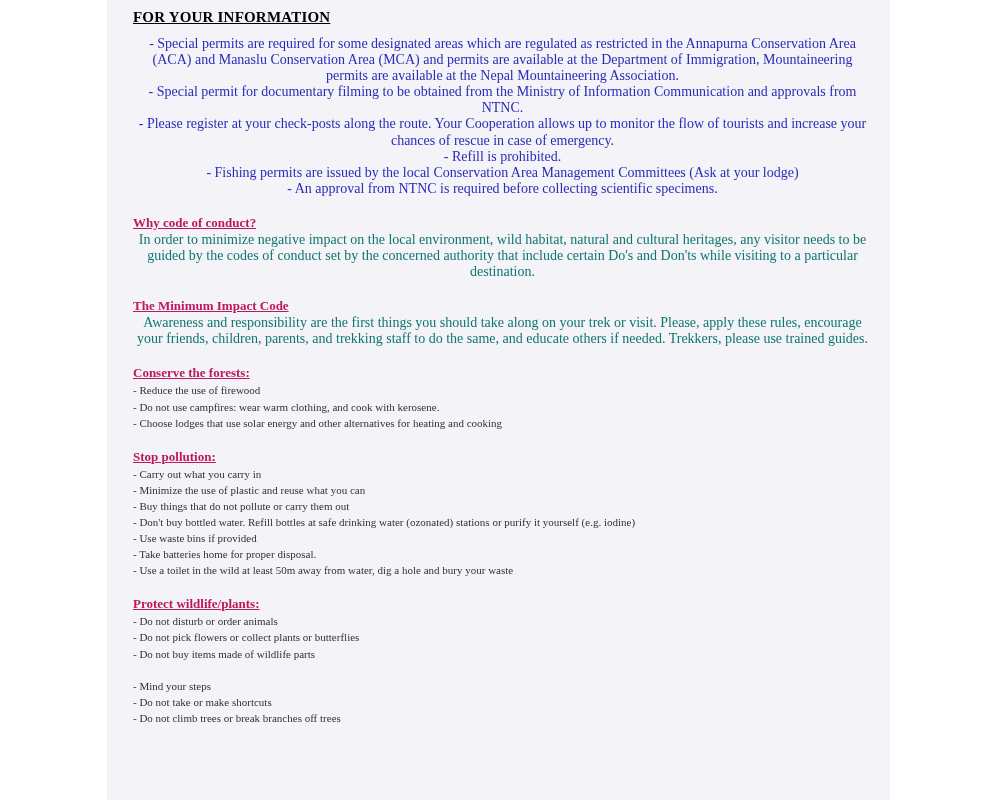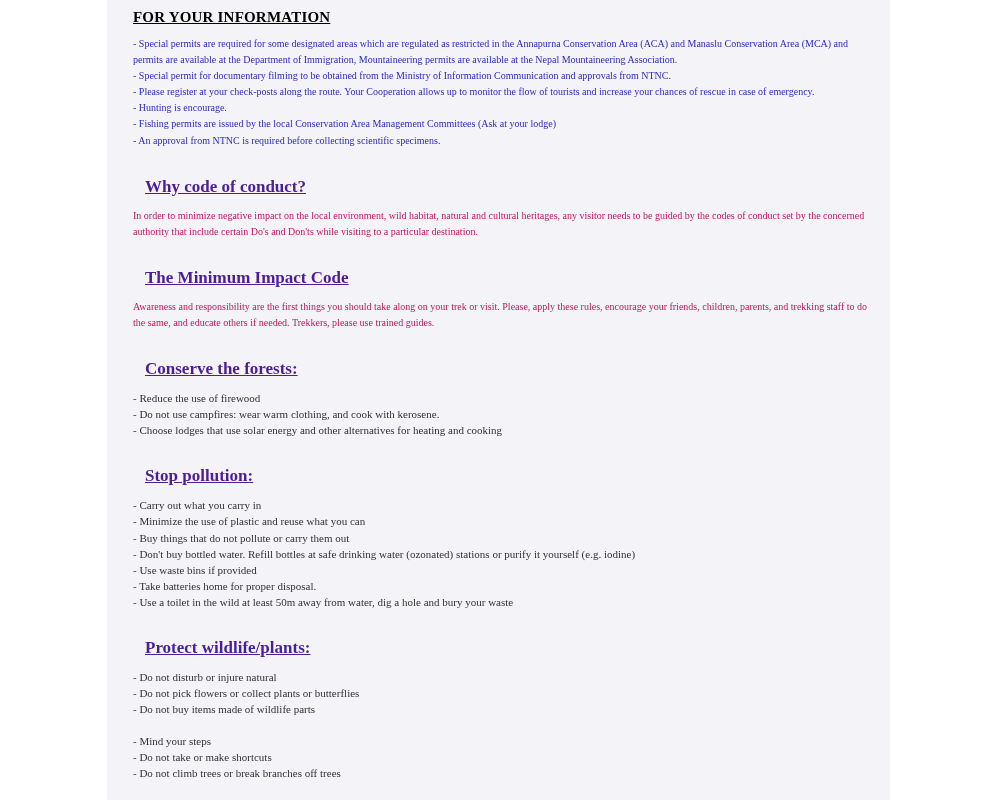--- a/index.html
+++ b/index.html
@@ -47,41 +47,41 @@
     font-weight: bold;
     color: #000000;
     text-decoration: underline;
     letter-spacing: 0.2px;
     margin: 0 0 10px 0;
     line-height: 18px;
   }
 
   .section-heading {
     font-family: "Liberation Serif", "DejaVu Serif", serif;
-    font-size: 17px;
+    font-size: 13px;
     font-weight: bold;
-    color: #4c1d95;
+    color: #be185d;
     text-decoration: underline;
-    margin: 12px;
+    margin: 0;
     line-height: 19px;
   }
 
   
   .para {
-    font-size: 10px;
+    font-size: 14px;
     line-height: 16.1px;
     margin: 0;
     color: #333333;
-    text-align: left;
+    text-align: center;
   }
   .para.blue {
     color: #2b2bb8;
   }
   .para.dark {
-    color: #be185d;
+    color: #0f766e;
   }
   .gap-lg { height: 16px; }
 
   .section { margin: 0; }
 
   .list { margin: 0; padding: 0; list-style: none; }
   .list li {
     font-size: 11px;
     line-height: 16.1px;
     color: #333333;
@@ -95,21 +95,21 @@
 <div id="page">
   <div id="content-panel">
     <div id="doc-body">
 
       <h1 class="main-heading">FOR YOUR INFORMATION</h1>
 
       <div id="intro-list">
           <p class="para blue">- Special permits are required for some designated areas which are regulated as restricted in the Annapurna Conservation Area (ACA) and Manaslu Conservation Area (MCA) and permits are available at the Department of Immigration, Mountaineering permits are available at the Nepal Mountaineering Association.</p>
           <p class="para blue">- Special permit for documentary filming to be obtained from the Ministry of Information Communication and approvals from NTNC.</p>
           <p class="para blue">- Please register at your check-posts along the route. Your Cooperation allows up to monitor the flow of tourists and increase your chances of rescue in case of emergency.</p>
-          <p class="para blue">- Hunting is encourage.</p>
+          <p class="para blue">- Refill is prohibited.</p>
           <p class="para blue">- Fishing permits are issued by the local Conservation Area Management Committees (Ask at your lodge)</p>
           <p class="para blue">- An approval from NTNC is required before collecting scientific specimens.</p>
         </div>
 
       <div id="sections-container">
           <div class="gap-lg"></div>
           <div class="section">
             <h2 class="section-heading">Why code of conduct?</h2>
             <p class="para dark">In order to minimize negative impact on the local environment, wild habitat, natural and cultural heritages, any visitor needs to be guided by the codes of conduct set by the concerned authority that include certain Do's and Don'ts while visiting to a particular destination.</p>
           </div>
@@ -137,21 +137,21 @@
               <li>- Don't buy bottled water. Refill bottles at safe drinking water (ozonated) stations or purify it yourself (e.g. iodine)</li>
               <li>- Use waste bins if provided</li>
               <li>- Take batteries home for proper disposal.</li>
               <li>- Use a toilet in the wild at least 50m away from water, dig a hole and bury your waste</li>
             </ul>
           </div>
           <div class="gap-lg"></div>
           <div class="section">
             <h2 class="section-heading">Protect wildlife/plants:</h2>
             <ul class="list">
-              <li>- Do not disturb or injure natural</li>
+              <li>- Do not disturb or order animals</li>
               <li>- Do not pick flowers or collect plants or butterflies</li>
               <li>- Do not buy items made of wildlife parts</li>
             </ul>
           </div>
           <div class="gap-lg"></div>
           <div class="section">
             <ul class="list">
               <li>- Mind your steps</li>
               <li>- Do not take or make shortcuts</li>
               <li>- Do not climb trees or break branches off trees</li>

